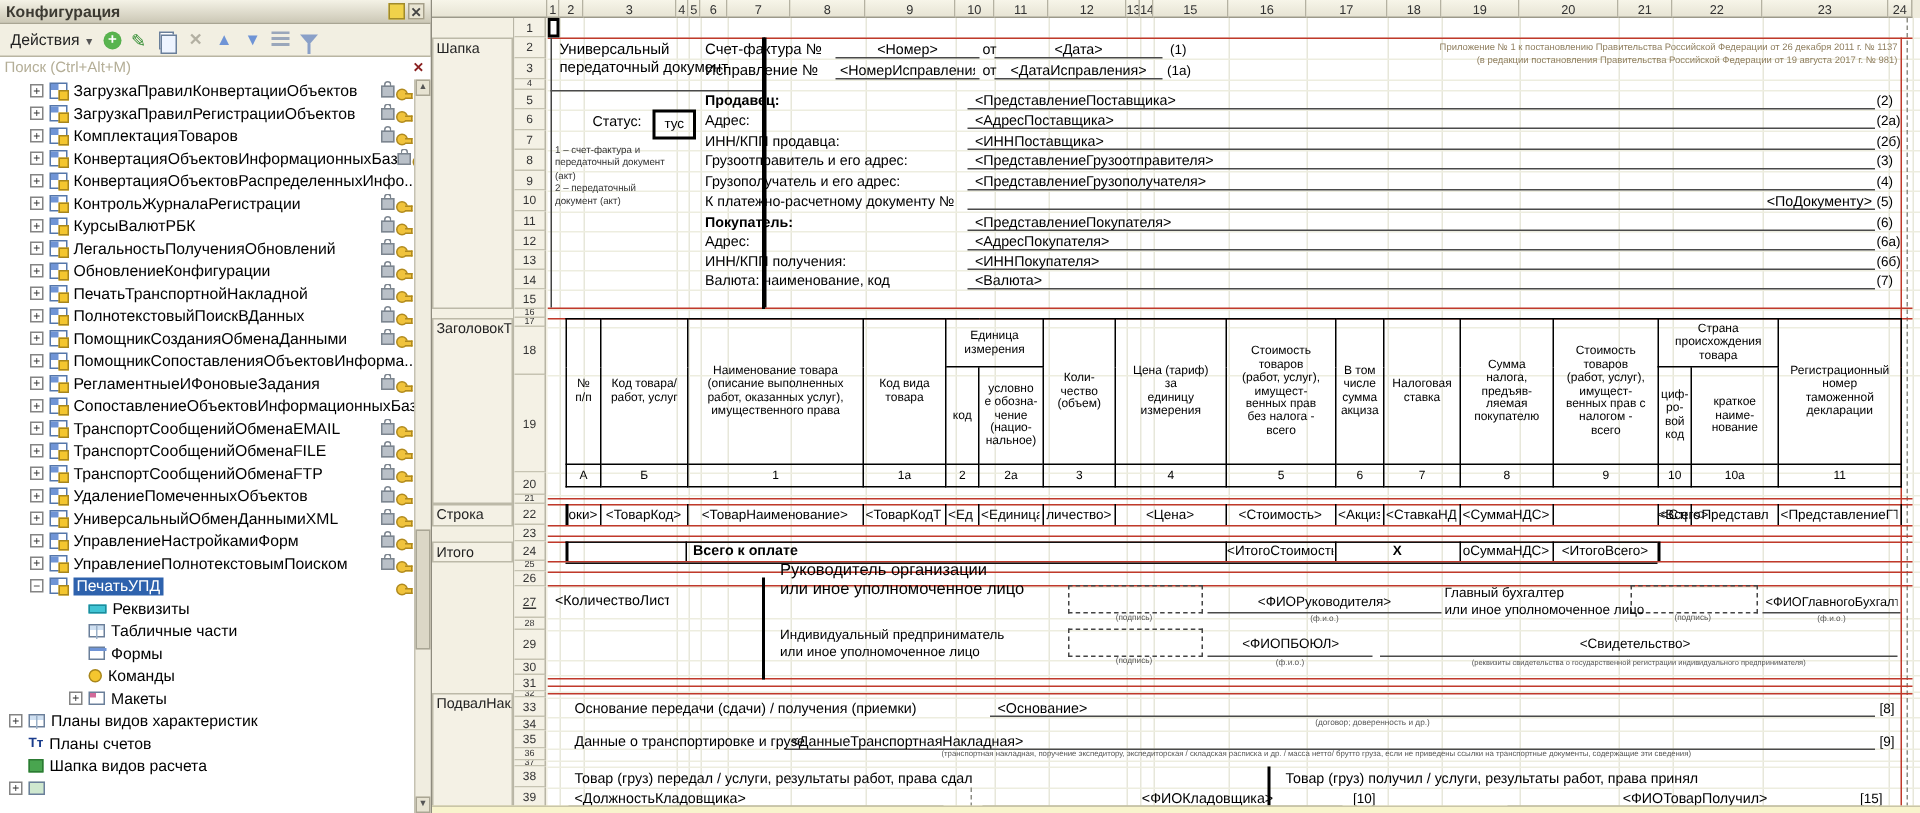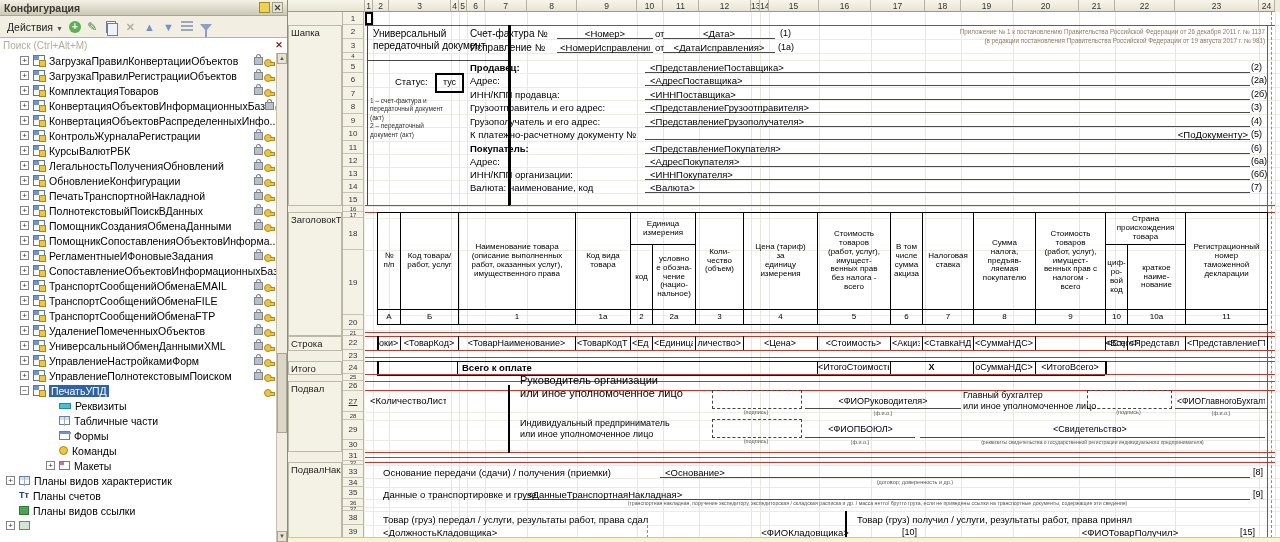--- a/index.html
+++ b/index.html
@@ -335,21 +335,21 @@
           <div class="tlabel">Планы видов характеристик</div>
         </div>
         <div class="trow" style="padding-left: 6px;">
           <div class="texp-sp"></div>
           <div class="ticon ci-accplan">Тт</div>
           <div class="tlabel">Планы счетов</div>
         </div>
         <div class="trow" style="padding-left: 6px;">
           <div class="texp-sp"></div>
           <div class="ticon ci-calcplan"></div>
-          <div class="tlabel">Планы видов ссылки</div>
+          <div class="tlabel">Шапка видов расчета</div>
         </div>
         <div class="trow" style="padding-left: 6px;">
           <div class="texp">+</div>
           <div class="ticon ci-register"></div>
           <div class="tlabel"></div>
         </div>
       </div>
     <div class="lscroll">
       <div class="sarrow" style="top:0">▲</div>
       <div class="sthumb" style="top:300px;height:80px"></div>
@@ -383,21 +383,20 @@
         <div class="hcell" style="width: 36px;">21</div>
         <div class="hcell" style="width: 60px;">22</div>
         <div class="hcell" style="width: 84px;">23</div>
         <div class="hcell" style="width: 16px;">24</div>
       </div>
     <div class="seccol" id="secCol">
         <div class="seccell" style="top: 13px; height: 181px;">Шапка</div>
         <div class="seccell" style="top: 200px; height: 124px;">ЗаголовокТ</div>
         <div class="seccell" style="top: 324px; height: 15px;">Строка</div>
         <div class="seccell" style="top: 349px; height: 14px;">Итого</div>
-        <div class="seccell" style="top: 369px; height: 71px;">Подвал</div>
         <div class="seccell" style="top: 450px; height: 76px;">ПодвалНакл</div>
       </div>
     <div class="rownums" id="rowNums">
         <div class="rncell" style="top: 0px; height: 13px; line-height: 13px; font-size: 8px;">1</div>
         <div class="rncell" style="top: 13px; height: 14px; line-height: 14px; font-size: 8px;">2</div>
         <div class="rncell" style="top: 27px; height: 14px; line-height: 14px; font-size: 8px;">3</div>
         <div class="rncell" style="top: 41px; height: 7px; line-height: 7px; font-size: 6px;">4</div>
         <div class="rncell" style="top: 48px; height: 13px; line-height: 13px; font-size: 8px;">5</div>
         <div class="rncell" style="top: 61px; height: 14px; line-height: 14px; font-size: 8px;">6</div>
         <div class="rncell" style="top: 75px; height: 13px; line-height: 13px; font-size: 8px;">7</div>
@@ -494,21 +493,21 @@
           <div class="ul" style="left: 280px; top: 139px; width: 605px;"></div>
           <div class="g" style="left: 886px; top: 129px; font-size: 9px;">(5)</div>
           <div class="g" style="left: 105px; top: 143px; font-weight: bold;">Покупатель:</div>
           <div class="g clip" style="left: 285px; top: 143px; width: 598px;">&lt;ПредставлениеПокупателя&gt;</div>
           <div class="ul" style="left: 280px; top: 153px; width: 605px;"></div>
           <div class="g" style="left: 886px; top: 143px; font-size: 9px;">(6)</div>
           <div class="g" style="left: 105px; top: 156px;">Адрес:</div>
           <div class="g clip" style="left: 285px; top: 156px; width: 598px;">&lt;АдресПокупателя&gt;</div>
           <div class="ul" style="left: 280px; top: 166px; width: 605px;"></div>
           <div class="g" style="left: 886px; top: 156px; font-size: 9px;">(6а)</div>
-          <div class="g" style="left: 105px; top: 169px;">ИНН/КПП организации:</div>
+          <div class="g" style="left: 105px; top: 169px;">ИНН/КПП получения:</div>
           <div class="g clip" style="left: 285px; top: 169px; width: 598px;">&lt;ИННПокупателя&gt;</div>
           <div class="ul" style="left: 280px; top: 179px; width: 605px;"></div>
           <div class="g" style="left: 886px; top: 169px; font-size: 9px;">(6б)</div>
           <div class="g" style="left: 105px; top: 182px;">Валюта: наименование, код</div>
           <div class="g clip" style="left: 285px; top: 182px; width: 598px;">&lt;Валюта&gt;</div>
           <div class="ul" style="left: 280px; top: 192px; width: 605px;"></div>
           <div class="g" style="left: 886px; top: 182px; font-size: 9px;">(7)</div>
         </div>
 
       <table class="hdr" id="hdrTable">

